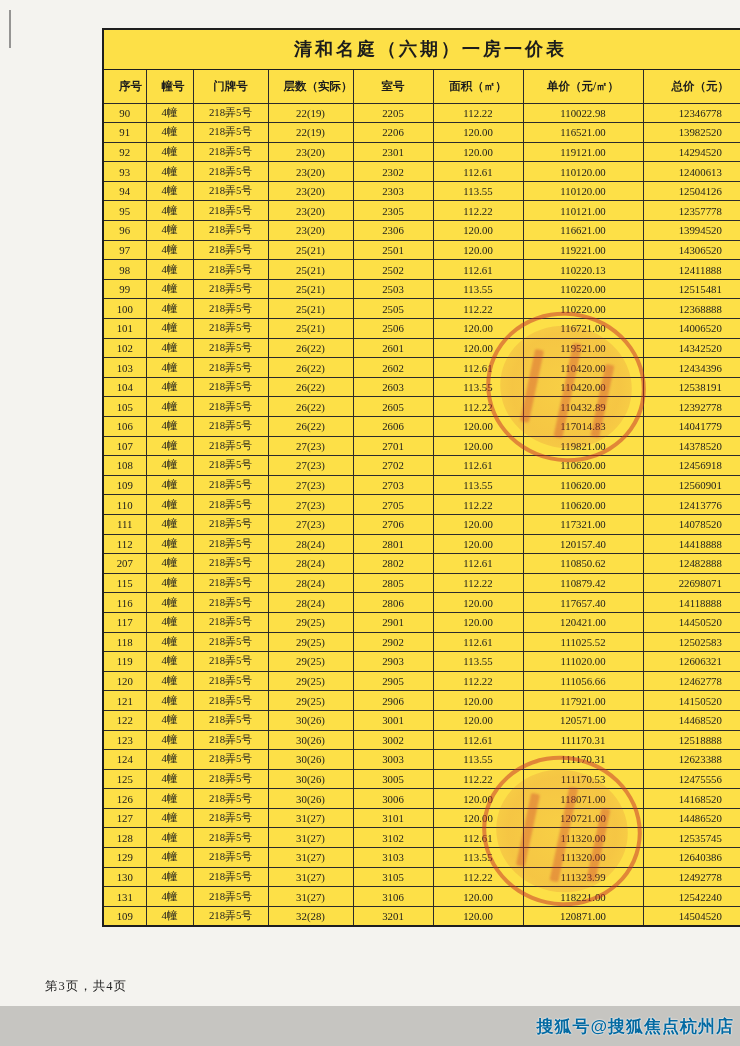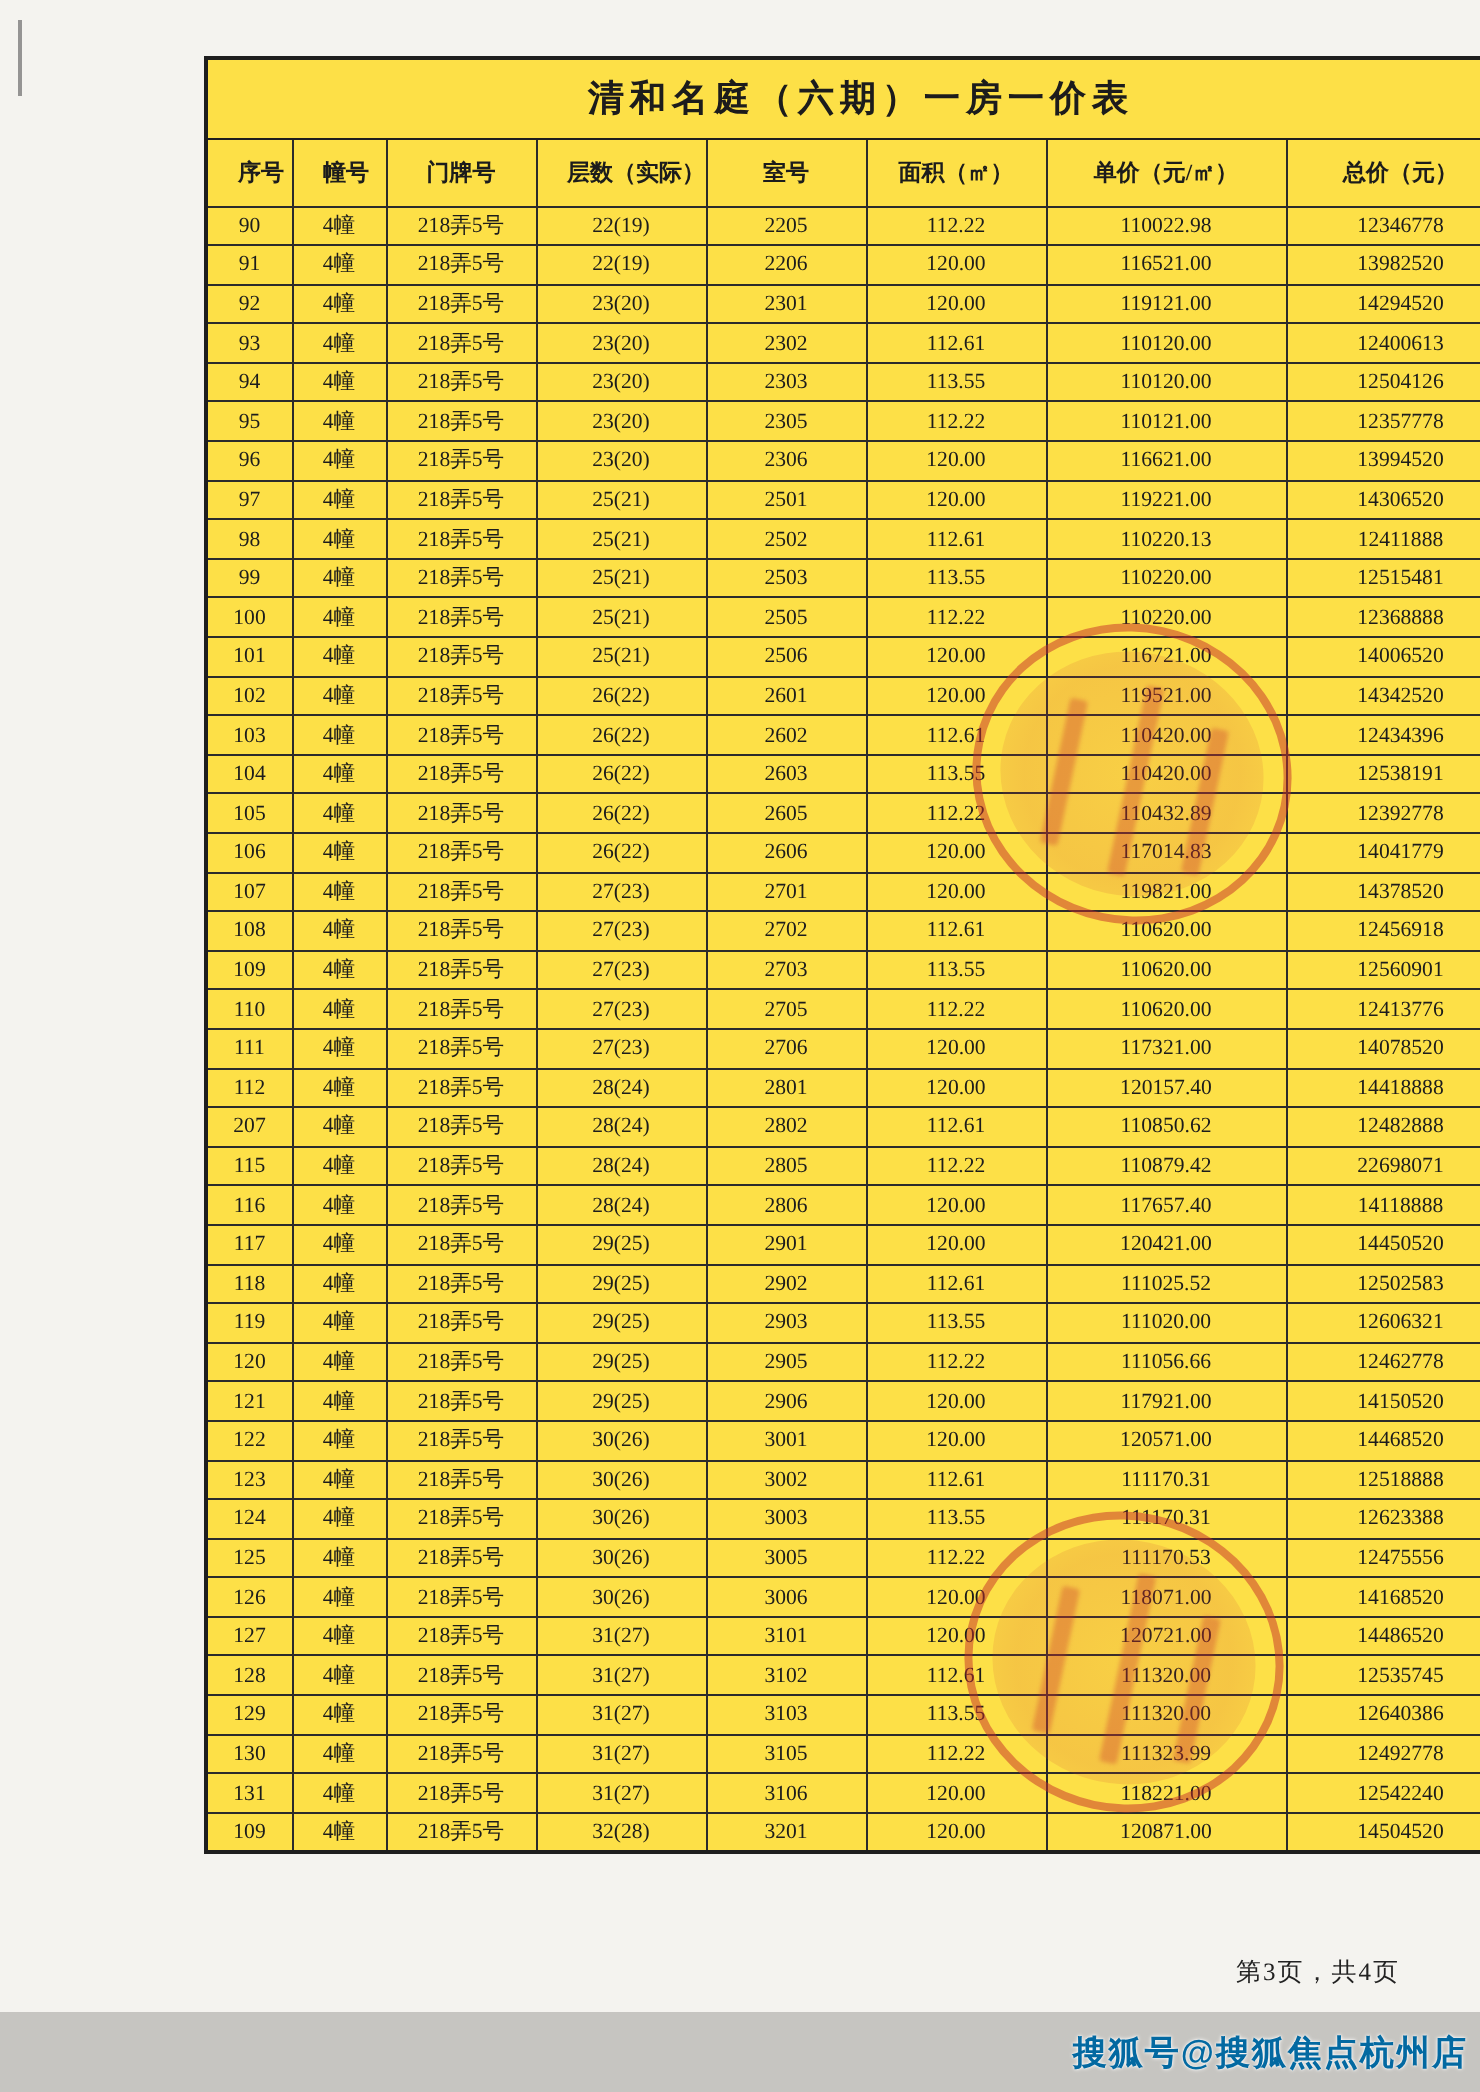--- a/index.html
+++ b/index.html
@@ -37,21 +37,21 @@
   }
   tr.header-row th {
     height:34px; font-size:11.5px; font-weight:bold; padding:2px 15px;
   }
   tbody td {
     height:19.6px; font-size:10.8px; padding:0 2px;
   }
 
   .footer-text {
     position:absolute; left:45px; top:978px; width:655px;
-    text-align:right; font-size:12.5px; color:#222; letter-spacing:1px;
+    text-align:left; font-size:12.5px; color:#222; letter-spacing:1px;
   }
 
   .bottom-band {
     position:absolute; left:0; bottom:0; width:740px; height:40px;
     background:#c6c5c1;
   }
   .watermark {
     position:absolute; right:6px; bottom:8px;
     font-family:"Liberation Sans","DejaVu Sans",sans-serif;
     font-size:17px; font-weight:bold; color:#0369a1;

